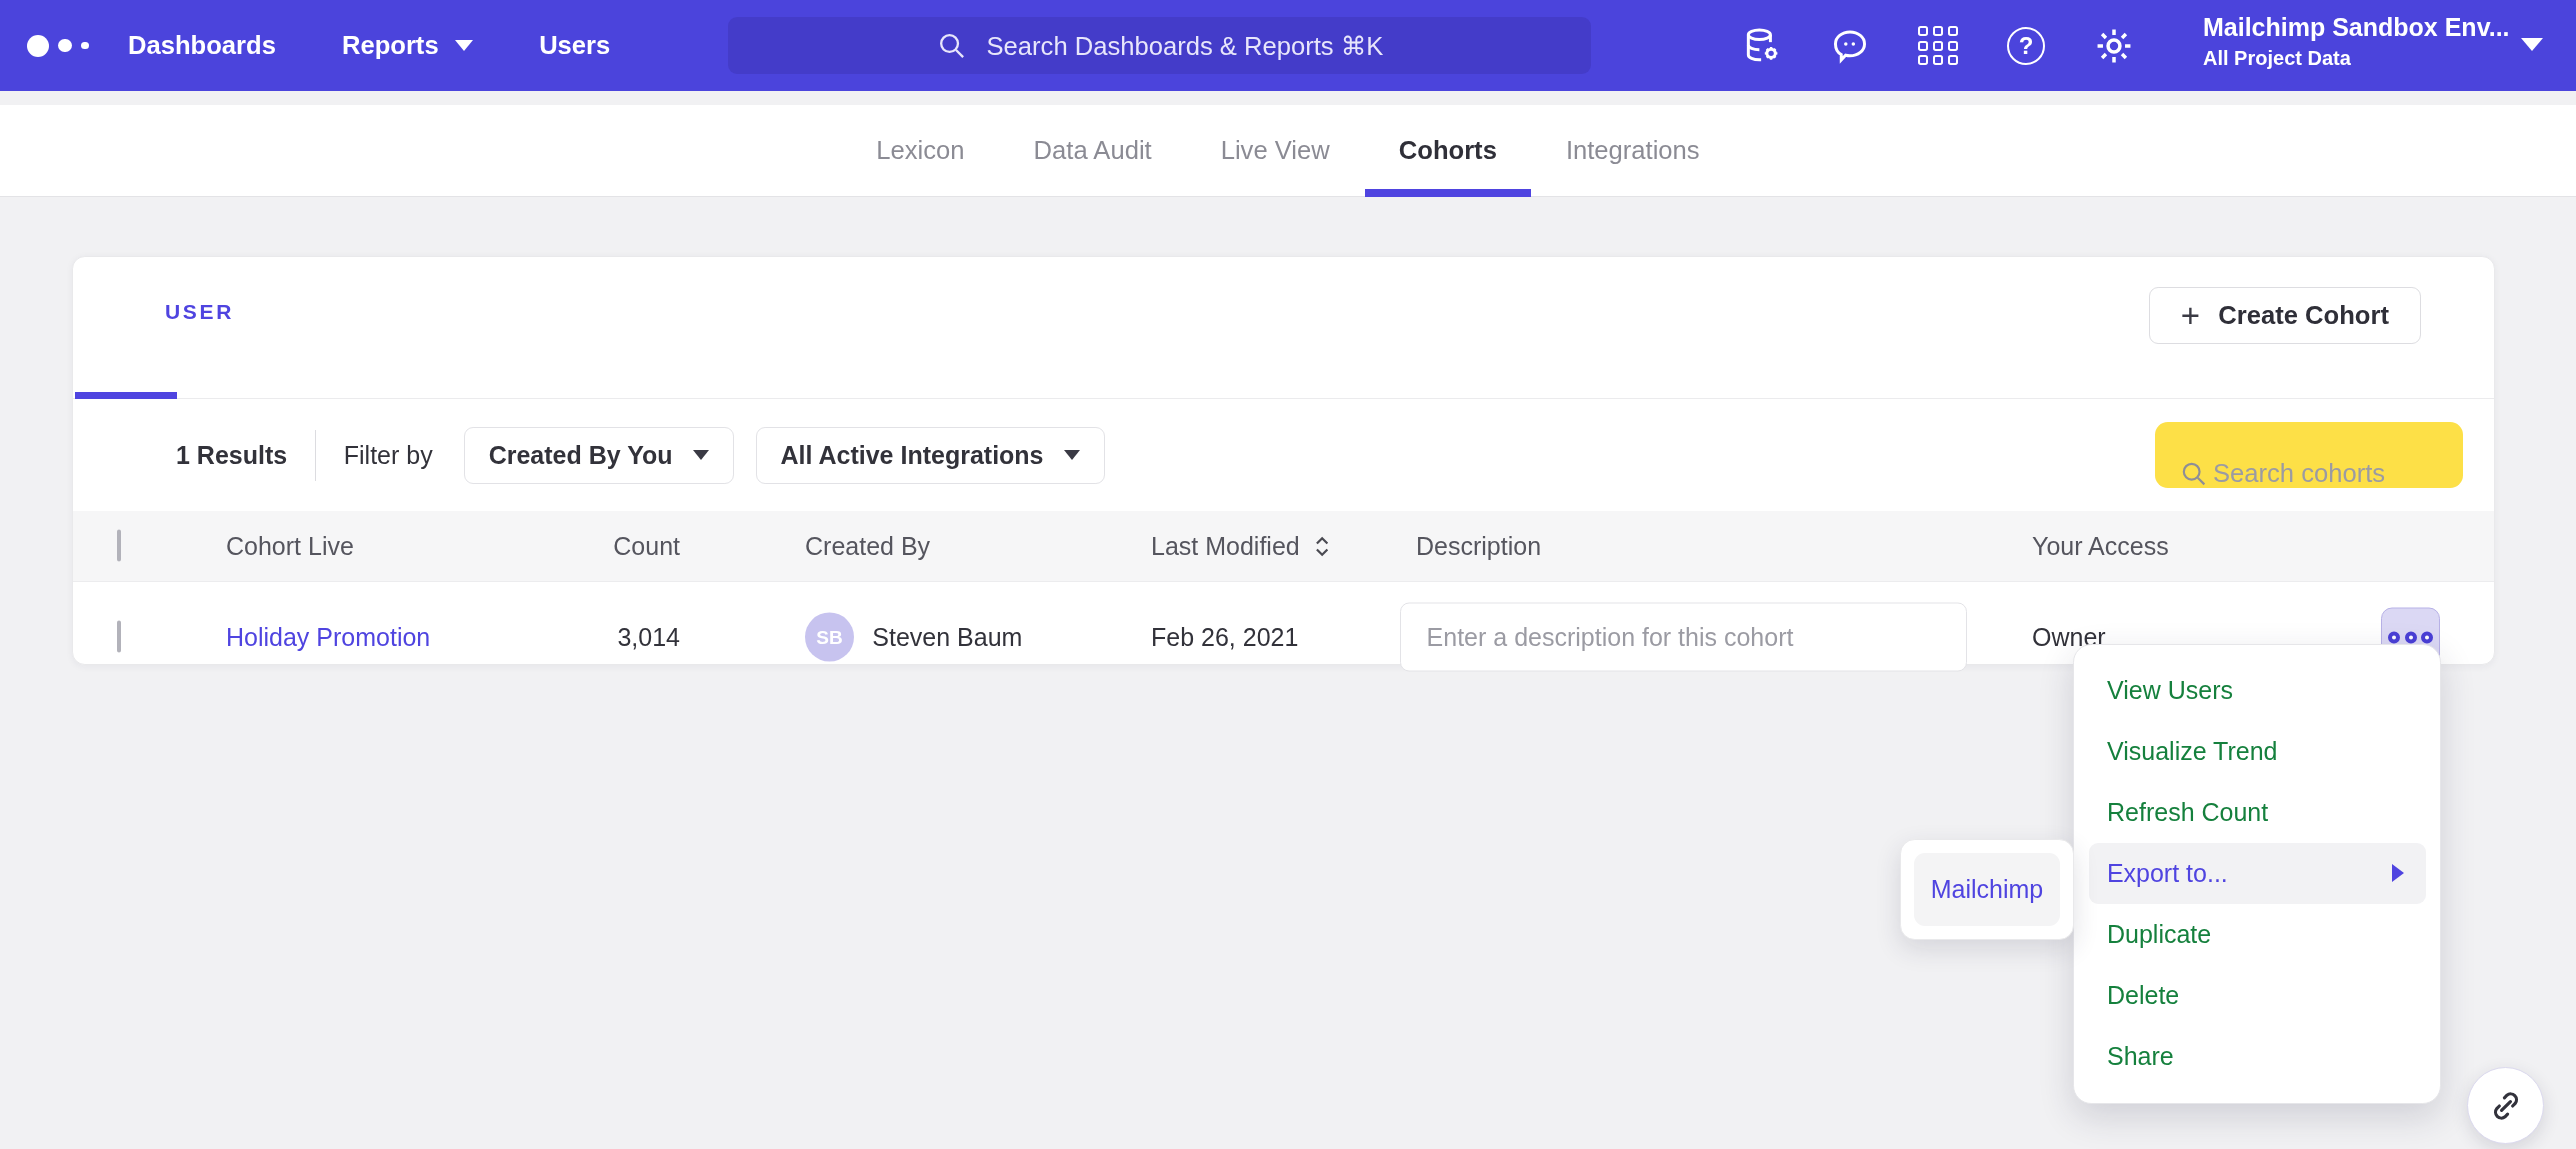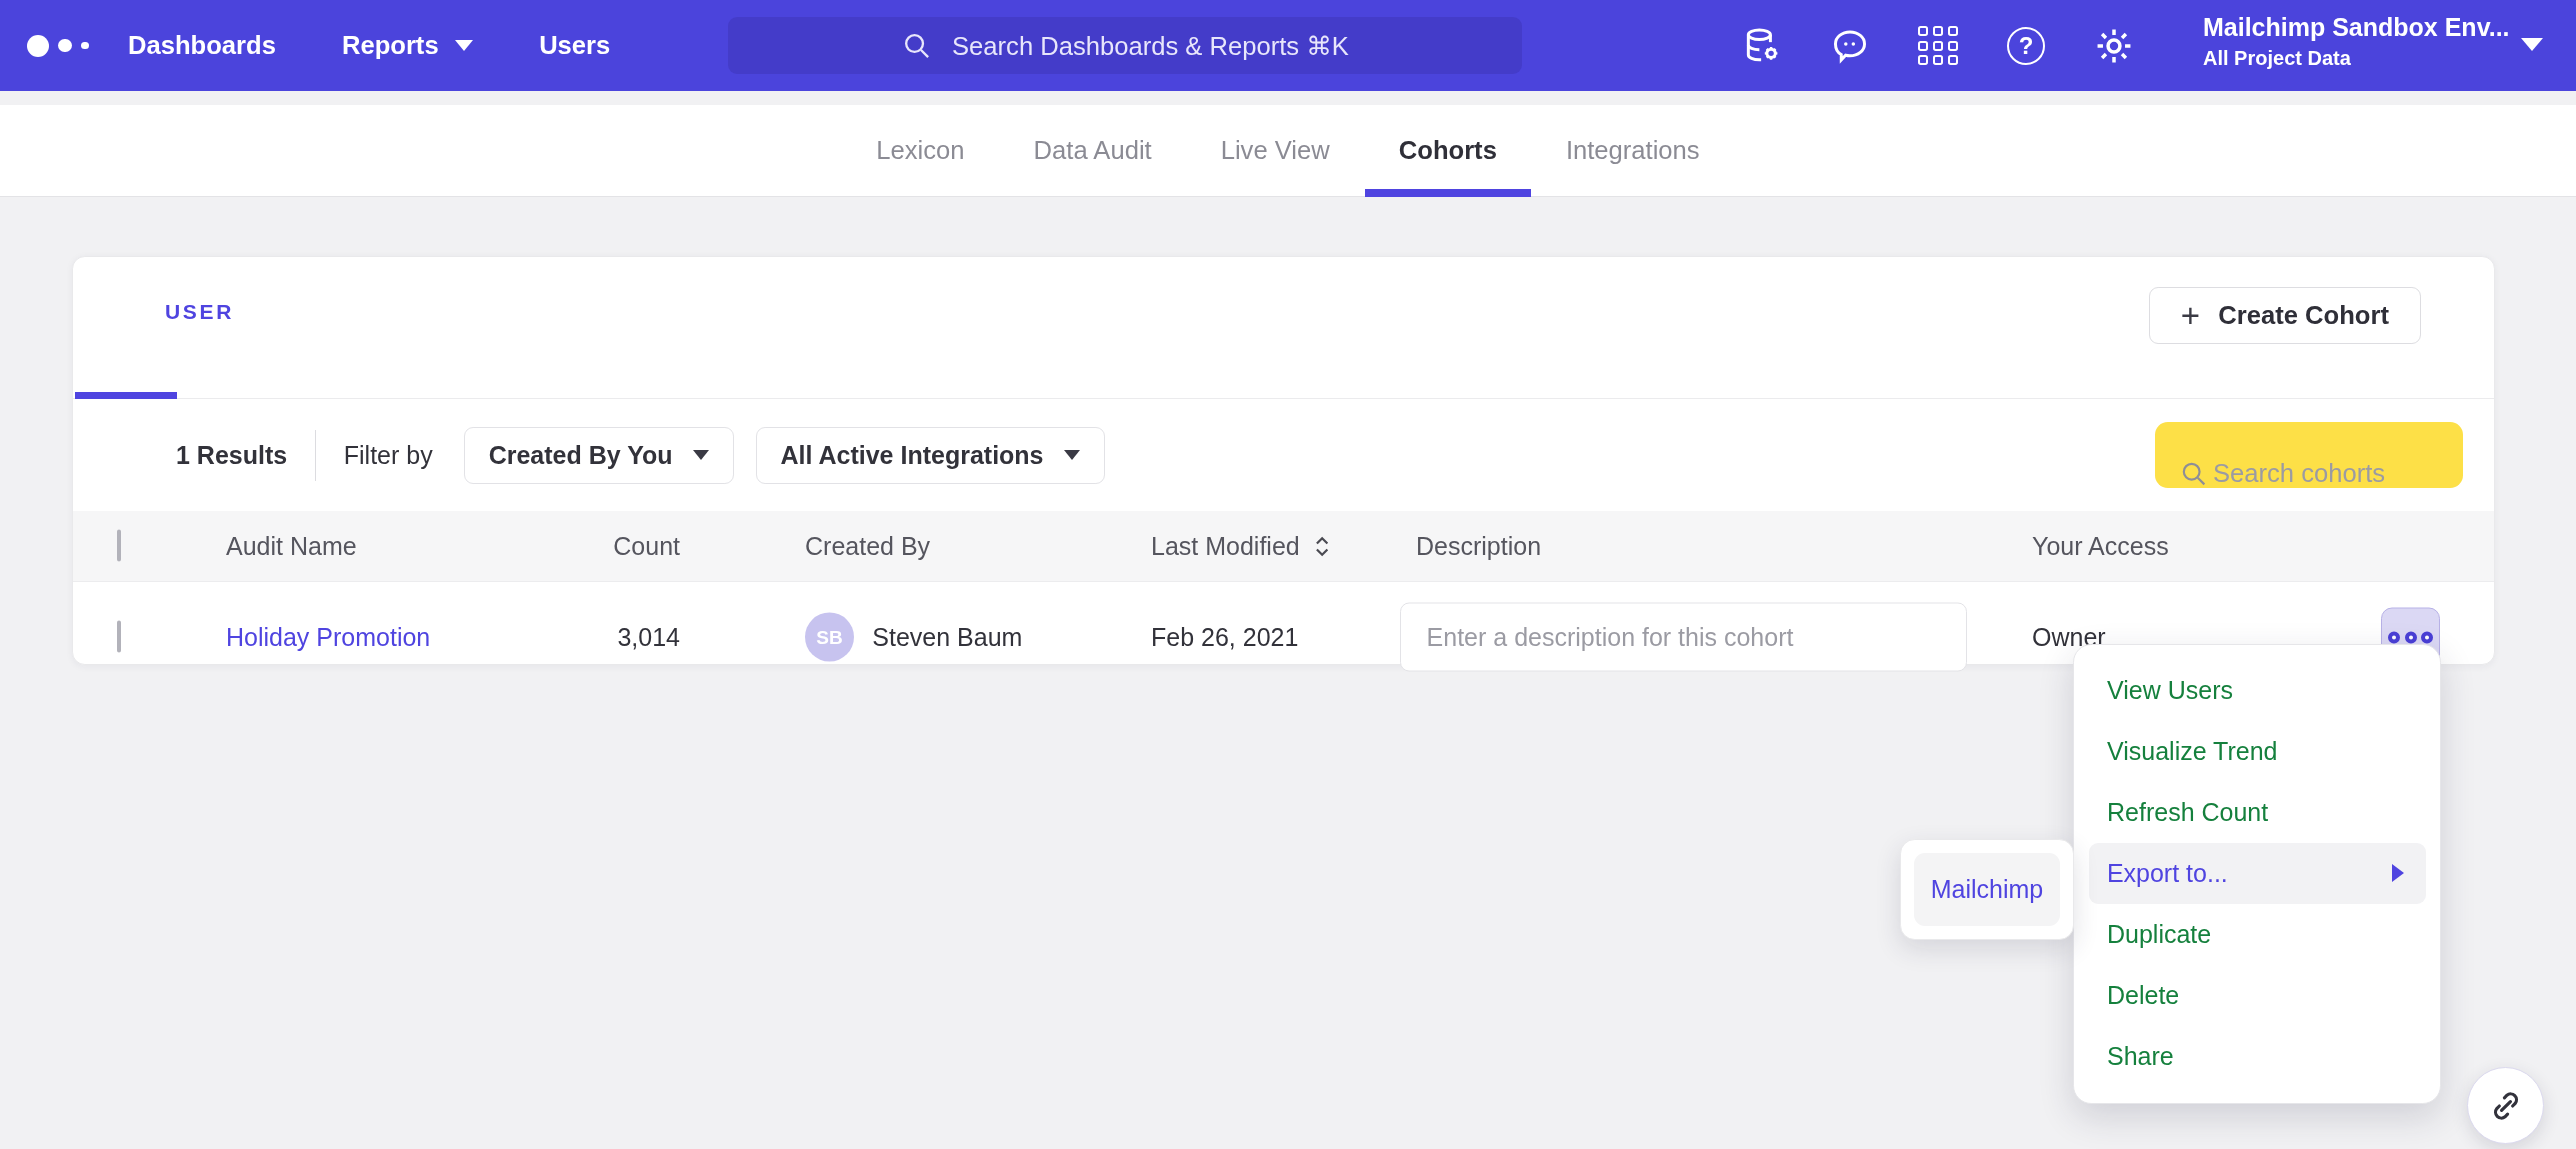--- a/index.html
+++ b/index.html
@@ -18,21 +18,21 @@
   }
   .logo { position:absolute; left:27.4px; top:0; height:91px; display:flex; align-items:center; gap:9.1px; }
   .logo i { display:block; background:#fff; border-radius:50%; }
   .logo i:nth-child(1){ width:22px; height:22px; }
   .logo i:nth-child(2){ width:13.7px; height:13.7px; }
   .logo i:nth-child(3){ width:7.3px; height:7.3px; }
   .nav-links { position:absolute; left:128px; top:0; height:91px; display:flex; align-items:center; gap:66px; }
   .nav-link { font-size:25.6px; font-weight:700; color:#fff; cursor:pointer; display:flex; align-items:center; gap:16.5px; white-space:nowrap; }
   .caret-down { width:0; height:0; border-left:9.1px solid transparent; border-right:9.1px solid transparent; border-top:11px solid #fff; display:inline-block; }
   .nav-search {
-    position:absolute; left:728px; top:17.4px; width:794px; height:57px;
+    position:absolute; left:728px; top:17.4px; width:863px; height:57px;
     background:#443cc9; border-radius:9.1px;
     display:flex; align-items:center; justify-content:center; gap:20px;
     color:#e8e6fb; font-size:25.6px; cursor:pointer;
   }
   .nav-icons { position:absolute; left:1741px; top:0; height:91px; display:flex; align-items:center; gap:46px; }
   .nav-icon { width:42px; height:42px; display:flex; align-items:center; justify-content:center; cursor:pointer; }
   .nav-icon svg { width:42px; height:42px; }
   .apps-grid { display:grid; grid-template-columns:repeat(3,10px); grid-template-rows:repeat(3,10px); gap:4.6px; }
   .apps-grid i { border:2.7px solid #fff; border-radius:2.7px; display:block; }
   .help-circle { width:38px; height:38px; border:2.7px solid #fff; border-radius:50%; display:flex; align-items:center; justify-content:center; font-size:24px; font-weight:700; color:#fff; }
@@ -255,21 +255,21 @@
       <svg width="29" height="29" viewBox="0 0 24 24" fill="none" stroke="#8e8e96" stroke-width="1.8">
         <circle cx="10.5" cy="10.5" r="6.5"></circle>
           <line x1="15.5" y1="15.5" x2="21" y2="21"></line>
       </svg>
       <input type="text" placeholder="Search cohorts" style="">
     </div>
   </div>
 
   <div class="thead">
     <div class="cell c-check"><span class="checkbox"></span></div>
-    <div class="cell c-name">Audit Name</div>
+    <div class="cell c-name">Cohort Live</div>
     <div class="cell c-count">Count</div>
     <div class="cell c-createdby">Created By</div>
     <div class="cell c-modified">
       <span>Last Modified</span>
       <span class="sort-icon">
         <svg width="18.3" height="24" viewBox="0 0 12 16" fill="none" stroke="#4a4a52" stroke-width="1.5">
           <path d="M2.5 6 6 2.5 9.5 6"></path>
             <path d="M2.5 10 6 13.5 9.5 10"></path>
         </svg>
       </span>

